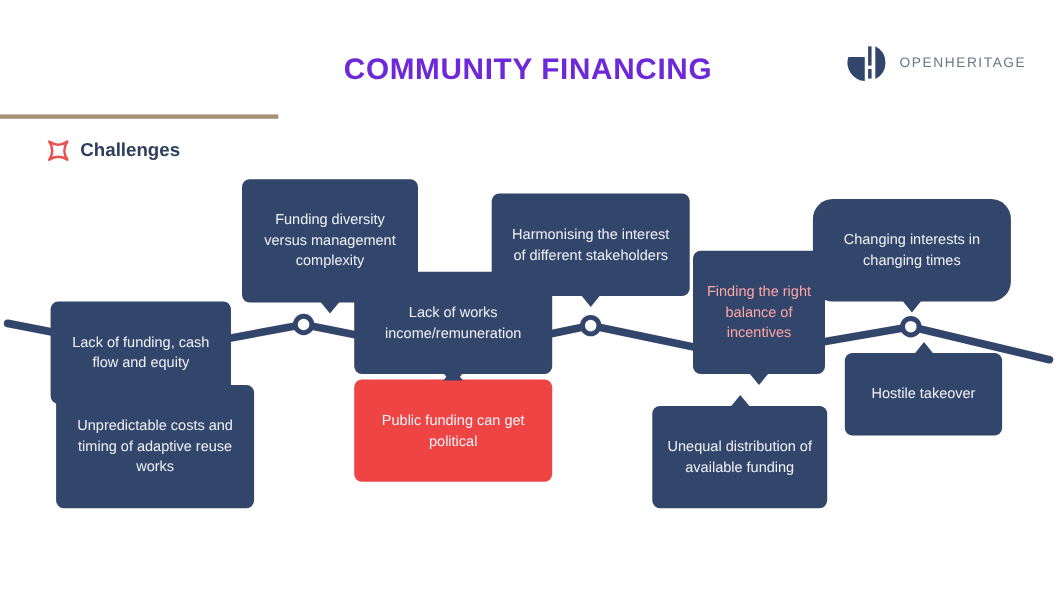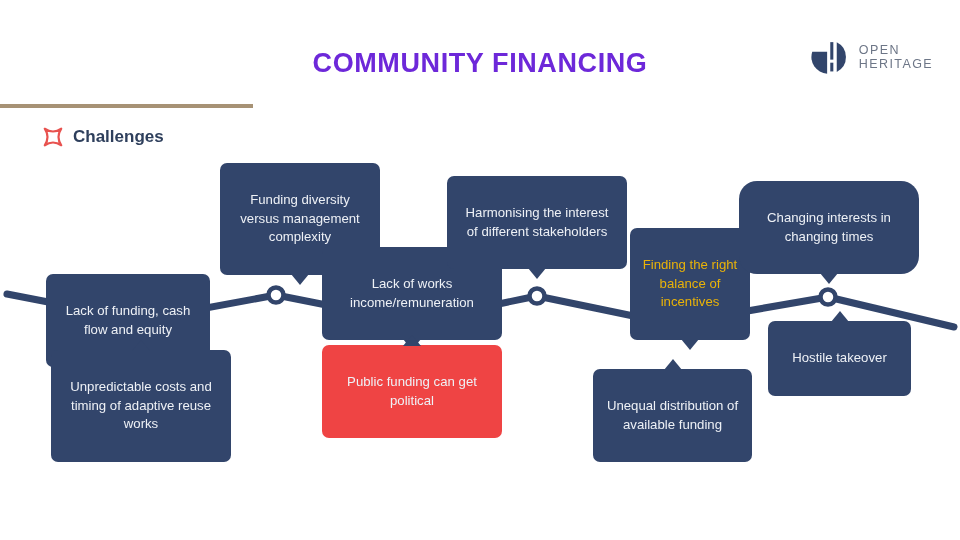--- a/index.html
+++ b/index.html
@@ -43,21 +43,20 @@
     align-items: center;
     gap: 10px;
   }
   .logo-mark {
     width: 42px;
     height: 42px;
     display: block;
   }
   .logo-text {
     display: flex;
-    flex-direction: column;
     line-height: 1.12;
     font-size: 12.5px;
     letter-spacing: 1.4px;
     color: #6d7687;
     font-family: "Liberation Sans", sans-serif;
   }
 
   .gold-rule {
     position: absolute;
     left: 0;
@@ -184,21 +183,21 @@
         <i class="tail"></i>
       </div>
       <div class="callout above" style="left: 322px; top: 247px; width: 180px; min-height: 54px; display: flex; align-items: center; justify-content: center; background: rgb(50, 69, 107); color: rgb(238, 241, 246);">
         <span>Lack of works income/remuneration</span>
         <i class="tail"></i>
       </div>
       <div class="callout above" style="left: 447px; top: 176px; width: 180px; min-height: 73px; display: flex; align-items: center; justify-content: center; background: rgb(50, 69, 107); color: rgb(238, 241, 246);">
         <span>Harmonising the interest of different stakeholders</span>
         <i class="tail"></i>
       </div>
-      <div class="callout above" style="left: 630px; top: 228px; width: 120px; min-height: 73px; display: flex; align-items: center; justify-content: center; background: rgb(50, 69, 107); color: #eab308;">
+      <div class="callout above" style="left: 630px; top: 228px; width: 120px; min-height: 73px; display: flex; align-items: center; justify-content: center; background: rgb(50, 69, 107); color: #fca5a5;">
         <span>Finding the right balance of incentives</span>
         <i class="tail"></i>
       </div>
       <div class="callout above" style="left: 739px; top: 181px; width: 180px; min-height: 71px; display: flex; align-items: center; justify-content: center; background: rgb(50, 69, 107); color: rgb(238, 241, 246); border-radius: 18px;">
         <span>Changing interests in changing times</span>
         <i class="tail"></i>
       </div>
       <div class="callout below" style="left: 51px; top: 350px; width: 180px; min-height: 76px; display: flex; align-items: center; justify-content: center; background: rgb(50, 69, 107); color: rgb(238, 241, 246);">
         <span>Unpredictable costs and timing of adaptive reuse works</span>
         <i class="tail"></i>

